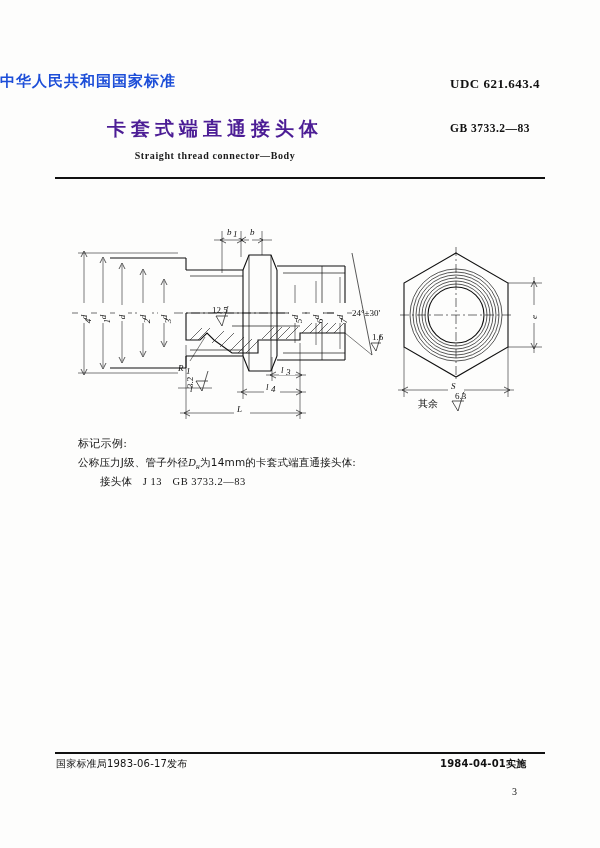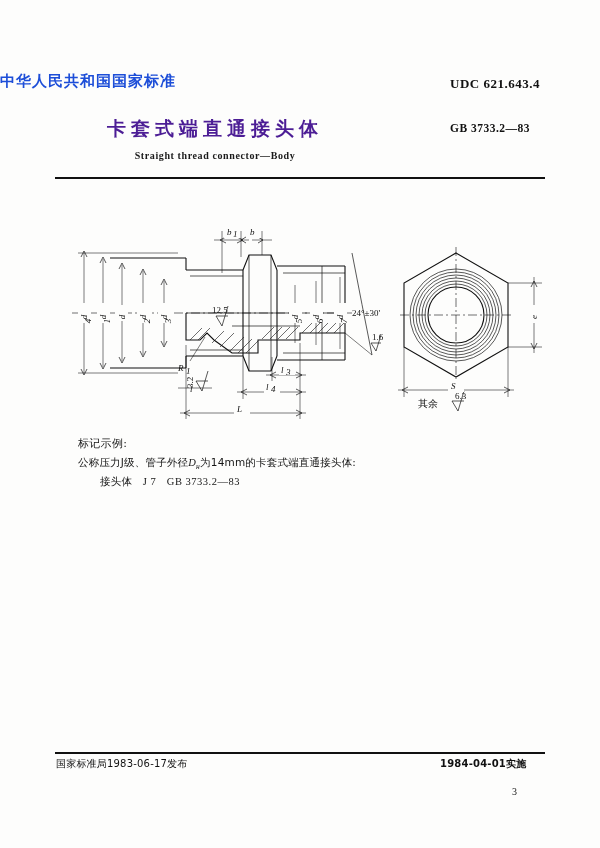--- a/index.html
+++ b/index.html
@@ -438,21 +438,21 @@
       </g>
 
     </g>
 
   </svg>
   </div>
 
   <div class="mark-block">
     <div class="mark-title">标记示例:</div>
     <div class="mark-line1"><span>公称压力J级、管子外径</span><span class="ital">D</span><span class="ital sub">н</span><span>为14mm的卡套式端直通接头体:</span></div>
-    <div class="mark-line2"><span>接头体</span>&nbsp;&nbsp;&nbsp;<span class="mono-ser">J 7</span>&nbsp;&nbsp;&nbsp;<span class="mono-ser">GB 3733.2—83</span></div>
+    <div class="mark-line2"><span>接头体</span>&nbsp;&nbsp;&nbsp;<span class="mono-ser">J 13</span>&nbsp;&nbsp;&nbsp;<span class="mono-ser">GB 3733.2—83</span></div>
   </div>
 
   <div class="rule-bot"></div>
   <div class="foot-left">国家标准局1983-06-17发布</div>
   <div class="foot-right">1984-04-01实施</div>
   <div class="page-num">3</div>
 
 </div>
 
 </body></html>

